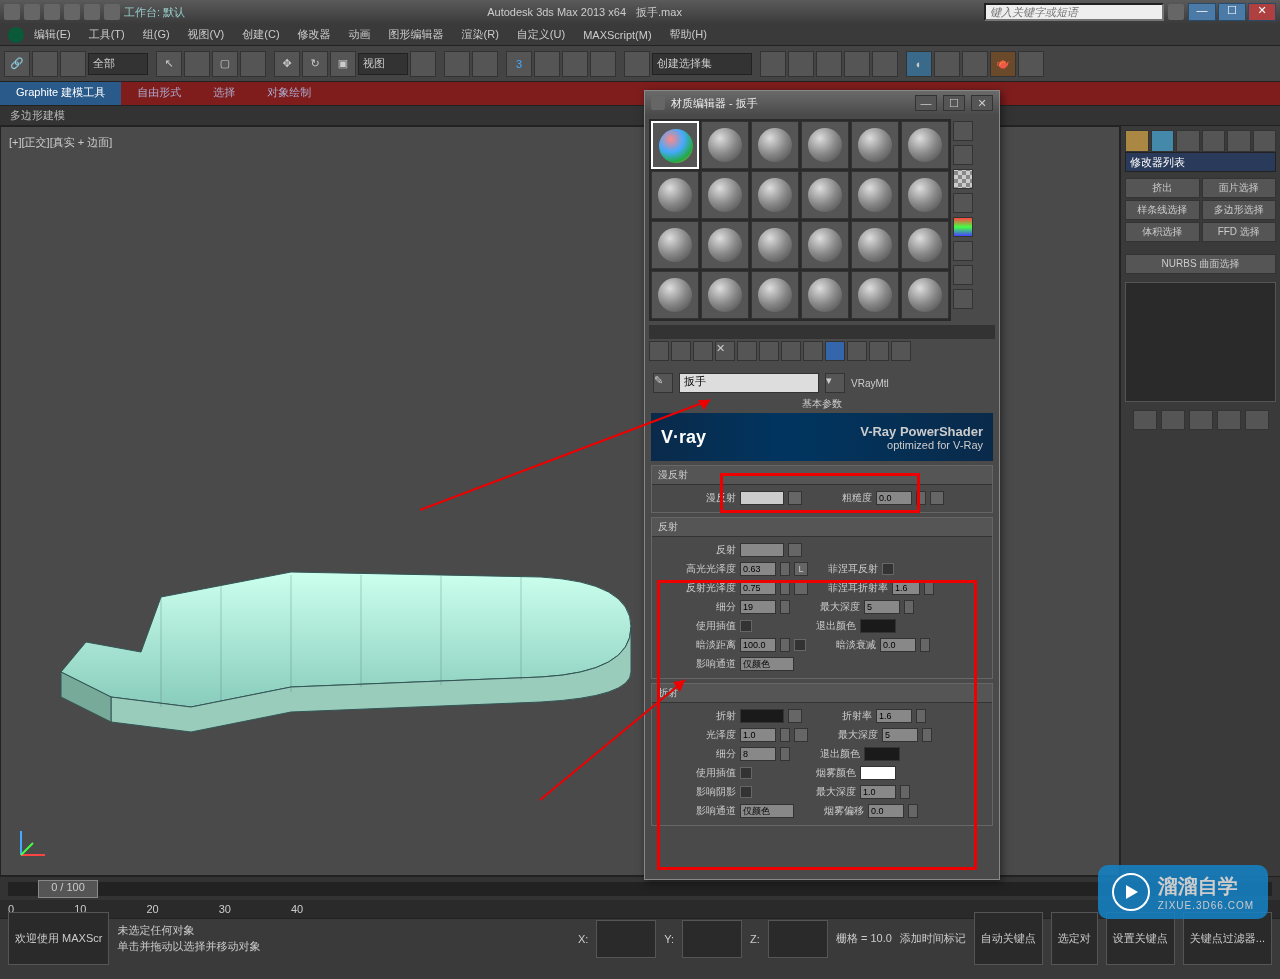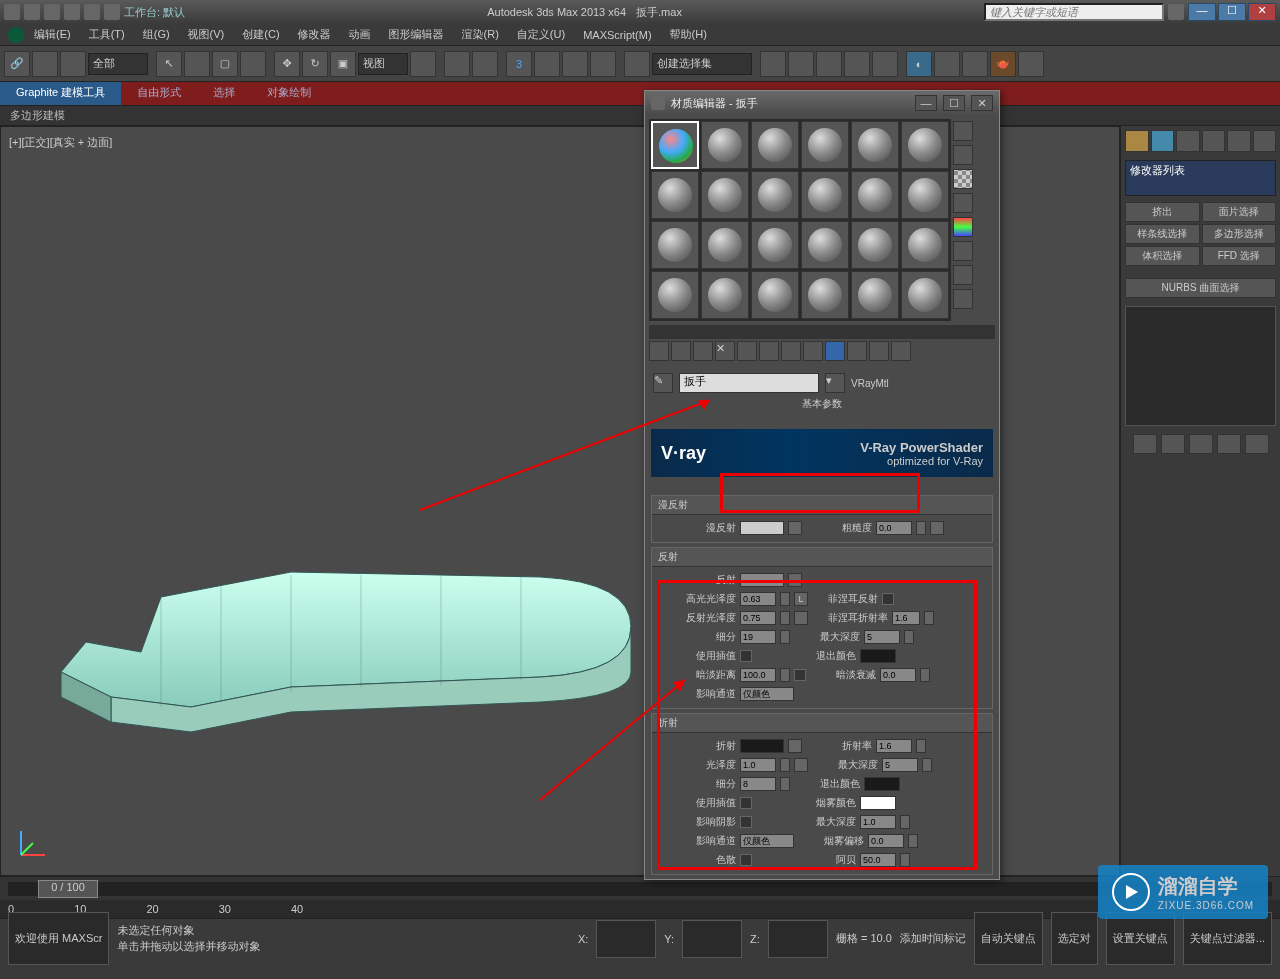--- a/index.html
+++ b/index.html
@@ -23,21 +23,21 @@
 .ribbon-tab.active{background:#2a5a8a;color:#fff}
 .ribbon2{height:20px;background:#333;padding:2px 10px;color:#bbb;border-bottom:1px solid #222}
 .main{position:relative;height:750px;display:flex}
 .viewport{flex:1;background:#4a4a4a;position:relative;border:1px solid #222}
 .vp-label{position:absolute;top:8px;left:8px;color:#ccc;font-size:11px}
 .wrench{position:absolute;top:370px;left:40px;width:620px;height:260px}
 .axis{position:absolute;bottom:12px;left:12px;width:40px;height:40px}
 .right-panel{width:160px;background:#3a3a3a;border-left:1px solid #222;padding:4px}
 .rp-tabs{display:flex;gap:2px;height:22px}
 .rp-tab{flex:1;background:#555;border:1px solid #333}
-.rp-dd{margin-top:8px;height:36px;background:#2a3a5a;border:1px solid #222;padding:2px 4px;color:#fff}
+.rp-dd{margin-top:0;height:20px;background:#2a3a5a;border:1px solid #222;padding:2px 4px;color:#fff}
 .rp-grid{display:grid;grid-template-columns:1fr 1fr;gap:2px;margin-top:6px}
 .rp-btn{height:20px;background:#555;border:1px solid #333;text-align:center;line-height:18px;font-size:10px}
 .rp-stack{margin-top:8px;height:120px;background:#2a2a2a;border:1px solid #555}
 .rp-btns{display:flex;gap:4px;margin-top:8px;justify-content:center}
 .rp-sbtn{width:24px;height:20px;background:#555;border:1px solid #333}
 .timeline{height:24px;background:#333;display:flex;align-items:center;border-top:1px solid #222}
 .tl-slider{flex:1;height:14px;background:#222;margin:0 8px;position:relative}
 .tl-ruler{height:18px;background:#2a2a2a;display:flex;align-items:center;padding:0 8px;font-size:9px;color:#888}
 .status{height:40px;background:#3a3a3a;border-top:1px solid #222;display:flex;align-items:center;gap:8px;padding:0 8px;font-size:10px}
 .status-box{background:#2a2a2a;padding:18px 6px;border:1px solid #555}
@@ -54,39 +54,39 @@
 .me-slot.active{border:2px solid #fff}
 .me-slot.active .me-sphere{background:radial-gradient(circle at 35% 30%,#f88,#4af 40%,#2a4 70%,#f84)}
 .me-side{width:24px;display:flex;flex-direction:column;gap:4px;padding:2px}
 .me-sidebtn{width:20px;height:20px;background:#555;border:1px solid #333}
 .me-scroll{height:14px;background:#333;margin:0 4px;position:relative}
 .me-toolbar{height:24px;display:flex;gap:2px;padding:2px 4px;align-items:center}
 .me-tbtn{width:20px;height:20px;background:#555;border:1px solid #333}
 .me-namerow{height:40px;display:flex;align-items:center;padding:4px 8px;gap:6px;position:relative}
 .me-name-input{flex:0 0 140px;height:20px;background:#ddd;color:#000;border:1px solid #333;padding:0 4px}
 .me-name-type{color:#ccc;font-size:10px}
-.vray-banner{height:48px;background:linear-gradient(90deg,#0a2a4a,#003560 40%,#0a2a4a);display:flex;align-items:center;padding:0 10px;margin:18px 6px}
+.vray-banner{height:48px;background:linear-gradient(90deg,#0a2a4a,#003560 40%,#0a2a4a);display:flex;align-items:center;padding:0 10px;margin:2px 6px}
 .vray-logo{font-size:18px;font-weight:bold;color:#fff}
 .vray-sub{margin-left:auto;text-align:right;font-size:10px;color:#fff}
 .rollout{margin:4px 6px;border:1px solid #666;background:#4a4a4a}
 .rollout-title{background:#555;padding:2px 6px;font-size:10px;border-bottom:1px solid #333}
 .rollout-body{padding:4px 6px}
 .param-row{display:flex;align-items:center;height:18px;gap:4px;margin-bottom:1px}
 .param-label{width:78px;text-align:right;font-size:10px}
 .param-label2{width:66px;text-align:right;font-size:10px}
 .swatch{width:44px;height:14px;background:#ccc;border:1px solid #333}
 .swatch.dark{background:#1a1a1a}
 .spinner{width:36px;height:14px;background:#888;border:1px solid #333;color:#000;font-size:9px;padding:0 2px;display:flex;align-items:center}
 .spin-btns{width:10px;height:14px;background:#666;border:1px solid #333}
 .chk{width:12px;height:12px;background:#333;border:1px solid #666}
 .mini-btn{width:14px;height:14px;background:#666;border:1px solid #333;text-align:center;line-height:12px;font-size:9px}
 .dd-small{width:54px;height:14px;background:#888;border:1px solid #333;font-size:9px;padding:0 2px;display:flex;align-items:center;color:#000}
 .redbox{position:absolute;border:3px solid #e00;pointer-events:none;z-index:20}
 .arrow-svg{position:absolute;z-index:15;pointer-events:none}
-.watermark{position:absolute;right:12px;bottom:60px;z-index:30;display:flex;align-items:center;gap:8px;background:rgba(20,130,200,.85);padding:8px 14px;border-radius:4px}
+.watermark{position:absolute;right:12px;bottom:60px;z-index:30;display:flex;align-items:center;gap:8px;background:rgba(20,130,200,.85);padding:8px 14px;border-radius:10px}
 .wm-icon{width:38px;height:38px;border:2px solid #fff;border-radius:50%;display:flex;align-items:center;justify-content:center}
 .wm-text{color:#fff}
 .wm-big{font-size:20px;font-weight:bold}
 .wm-small{font-size:10px;letter-spacing:1px}
 </style>
 </head>
 <body>
 
 <div class="titlebar">
   <div class="tb-icon"></div>
@@ -500,27 +500,20 @@
         <div class="spinner">1.0</div>
           <div class="spin-btns"></div>
       </div>
       <div class="param-row">
         <span class="param-label">影响通道</span>
         <div class="dd-small">仅颜色</div>
         <span class="param-label2">烟雾偏移</span>
         <div class="spinner">0.0</div>
           <div class="spin-btns"></div>
       </div>
-      <div class="param-row">
-        <span class="param-label">色散</span>
-        <div class="chk"></div>
-        <span class="param-label2" style="margin-left:34px">阿贝</span>
-        <div class="spinner">50.0</div>
-          <div class="spin-btns"></div>
-      </div>
     </div>
   </div>
 </div>
 
 <div class="redbox" style="top:473px;left:720px;width:200px;height:40px"></div>
 <div class="redbox" style="top:580px;left:657px;width:320px;height:290px"></div>
 
 <svg class="arrow-svg" style="top:390px;left:410px;width:320px;height:130">
   <line x1="10" y1="120" x2="300" y2="10" stroke="#e00" stroke-width="2"></line>
   <polygon points="300,10 288,10 294,20" fill="#e00"></polygon>

